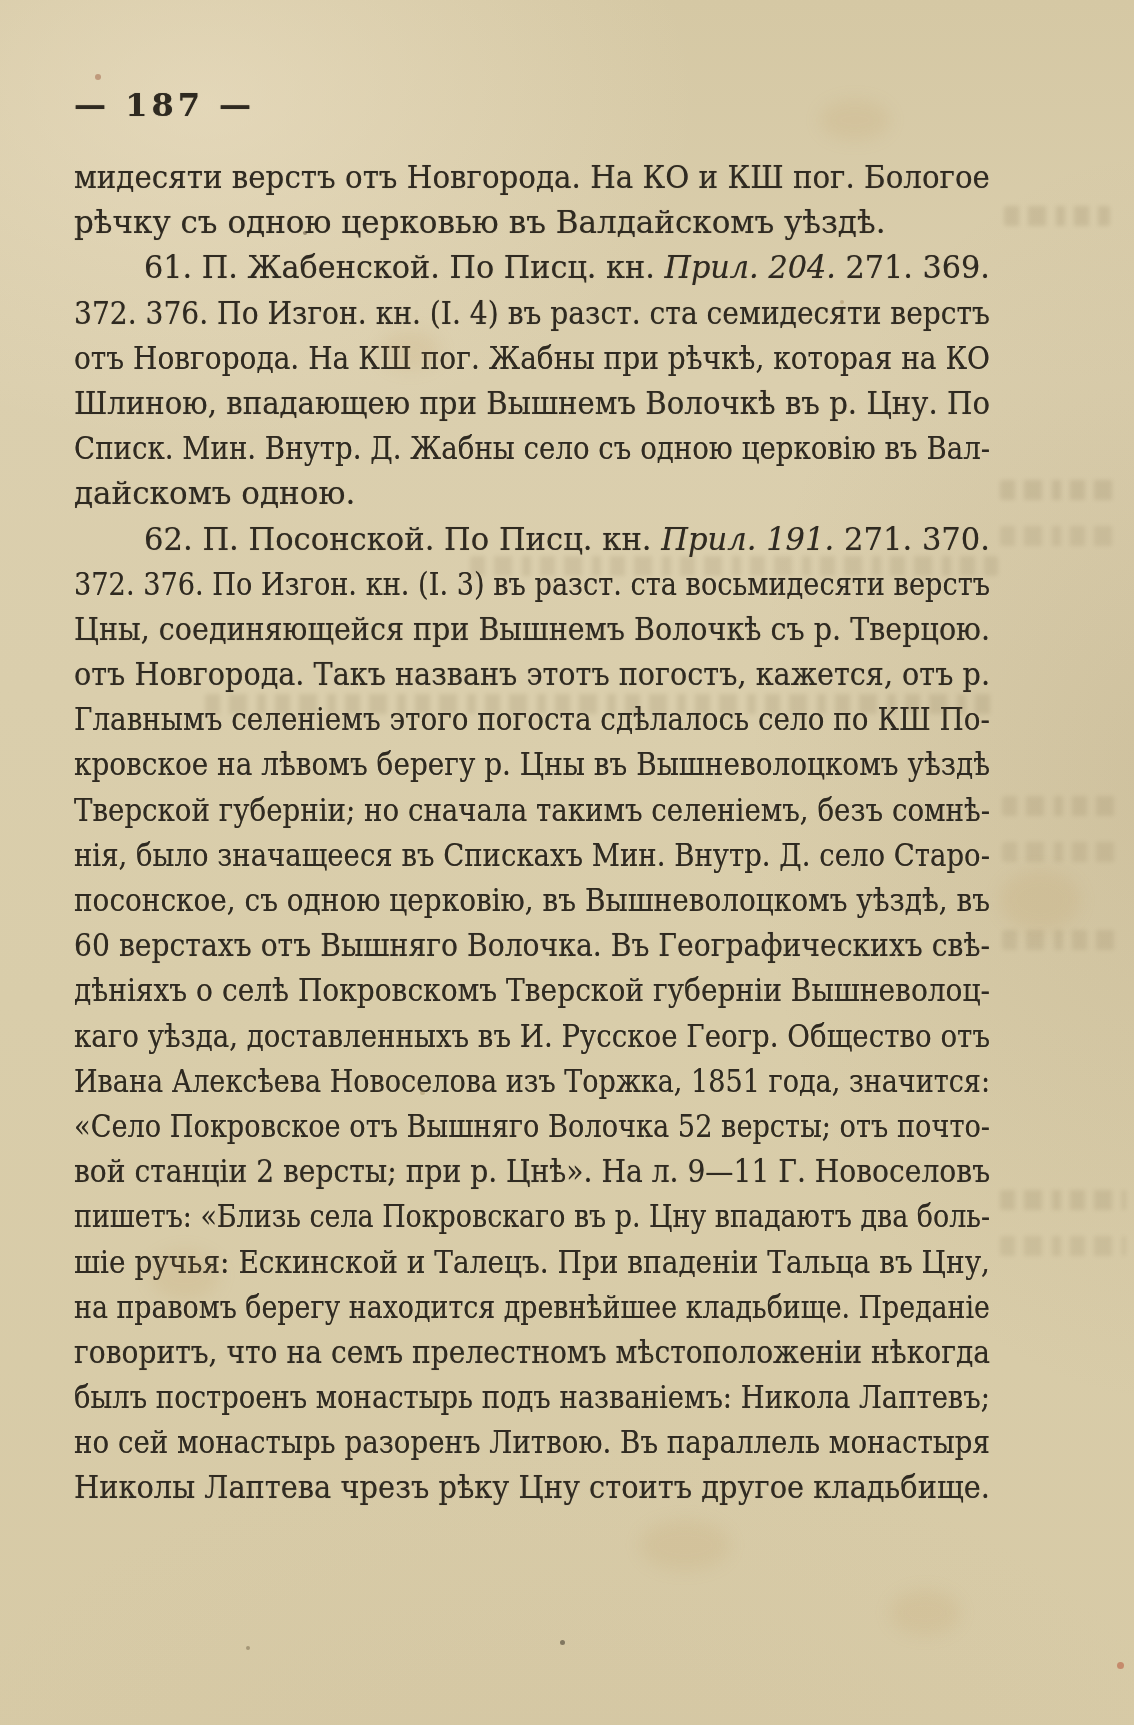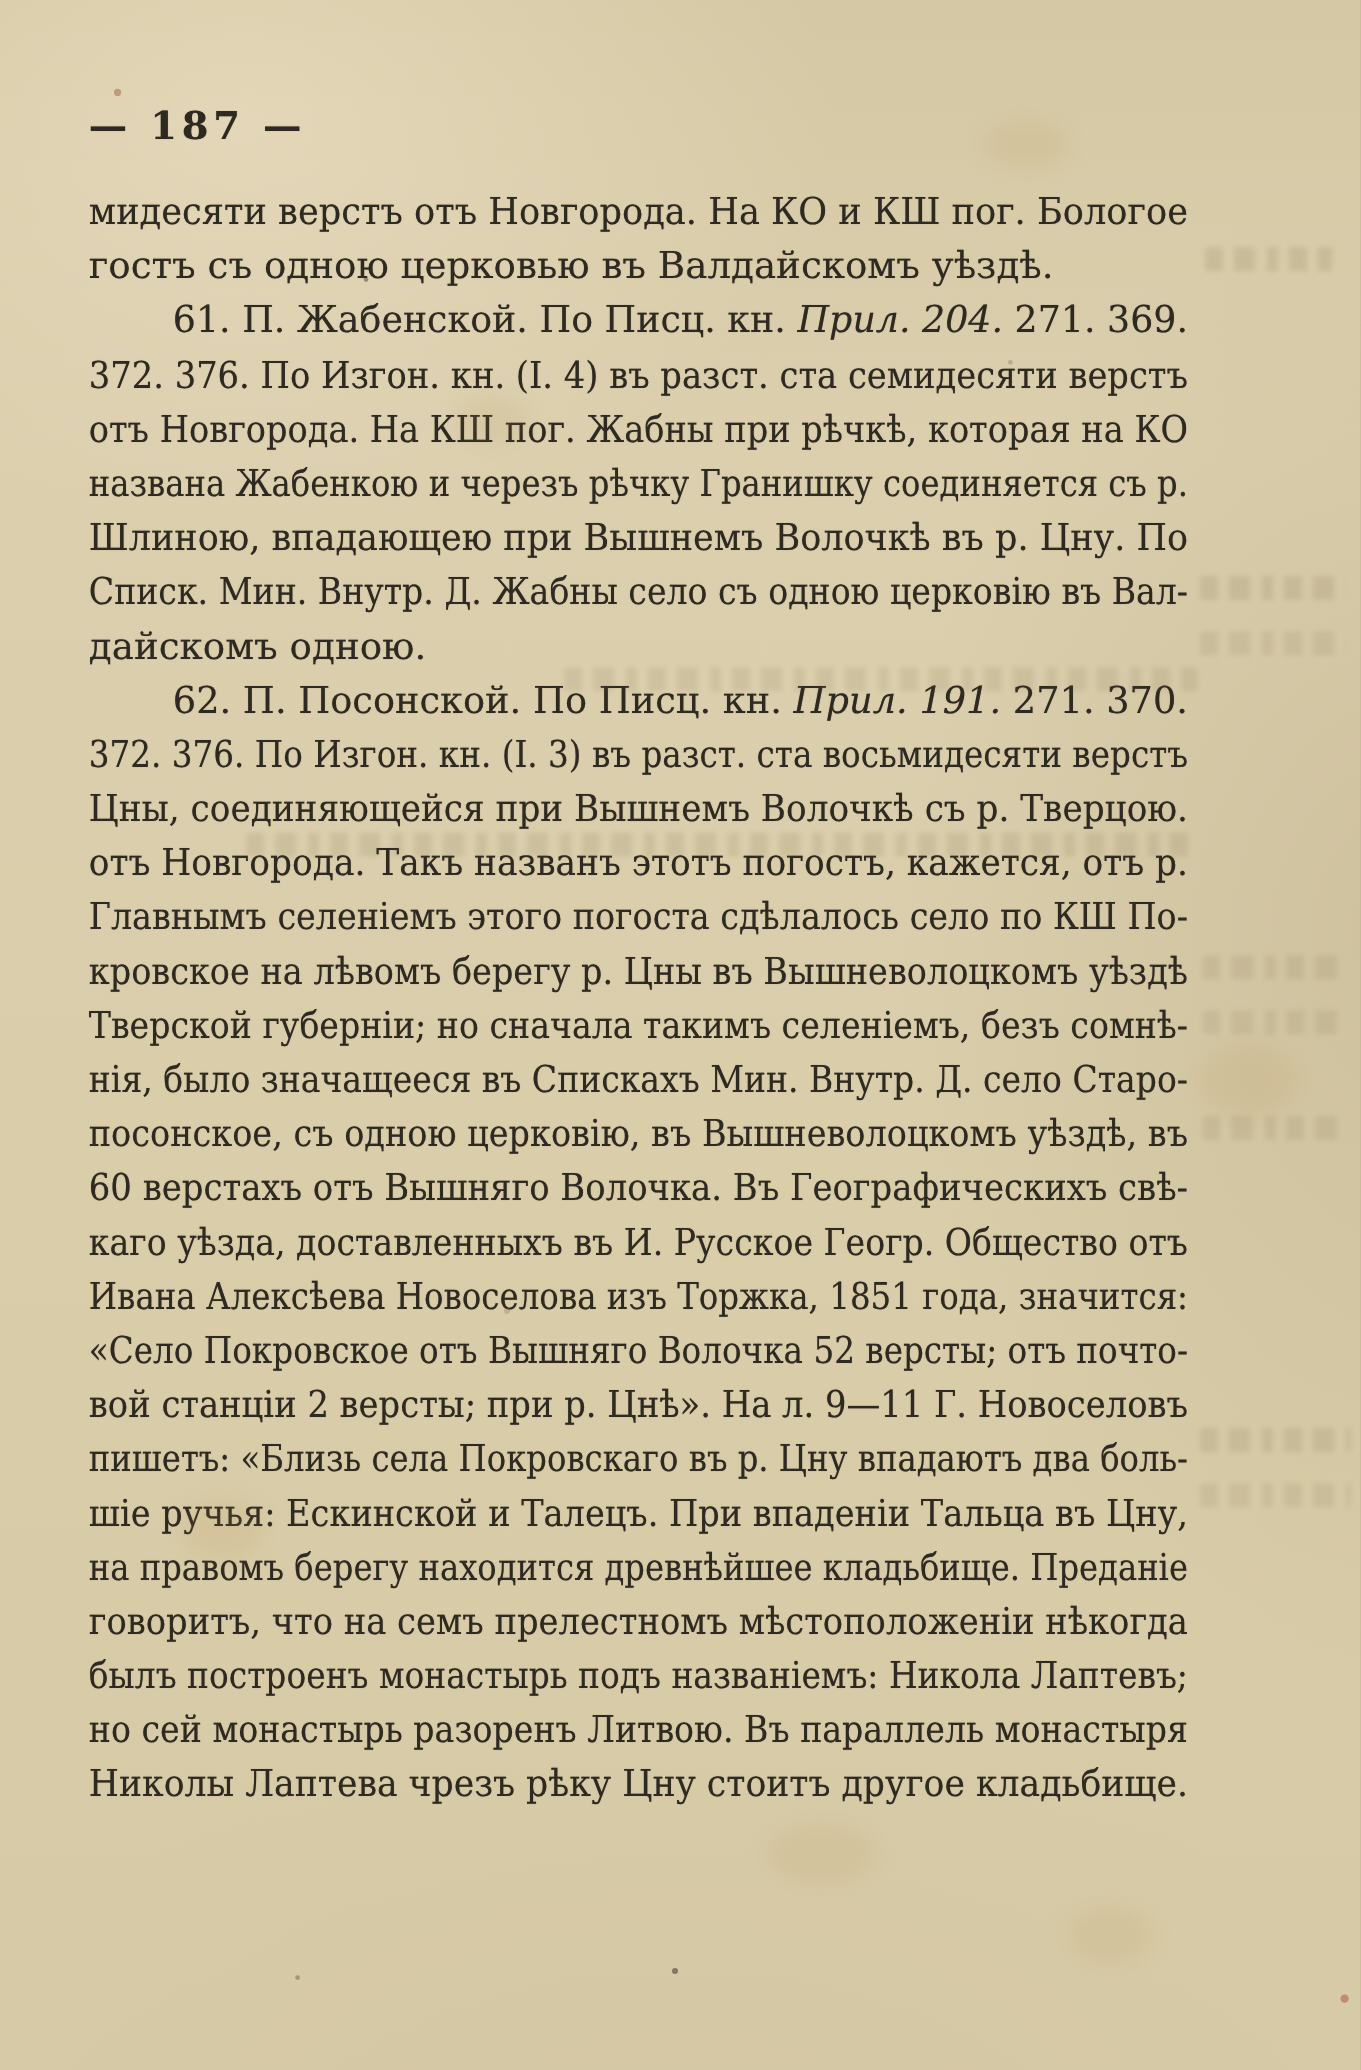--- a/index.html
+++ b/index.html
@@ -70,38 +70,38 @@
 </style>
 </head>
 <body>
 
 <div class="paper">
 
   <div class="pagehead">— 187 —</div>
 
   <div class="textblock">
       <div class="line"><span class="ln" style="transform: scaleX(0.9458);"><span>мидесяти верстъ отъ Новгорода. На КО и КШ пог. Бологое</span></span></div>
-      <div class="line left"><span class="ln"><span>гостъ съ одною церковью въ Валдайскомъ уѣздѣ.</span></span></div>
+      <div class="line left"><span class="ln"><span>рѣчку съ одною церковью въ Валдайскомъ уѣздѣ.</span></span></div>
       <div class="line indent"><span class="ln" style="transform: scaleX(0.9772);"><span>61. П. Жабенской. По Писц. кн. </span><span class="it">Прил. 204.</span><span> 271. 369.</span></span></div>
       <div class="line"><span class="ln" style="transform: scaleX(0.9072);"><span>372. 376. По Изгон. кн. (I. 4) въ разст. ста семидесяти верстъ</span></span></div>
       <div class="line"><span class="ln" style="transform: scaleX(0.9033);"><span>отъ Новгорода. На КШ пог. Жабны при рѣчкѣ, которая на КО</span></span></div>
-      <div class="line"><span class="ln" style="transform: scaleX(0.8665);"><span>названа Жабенкою и черезъ рѣчку Гранишку соединяется съ р.</span></span></div>
       <div class="line"><span class="ln" style="transform: scaleX(0.9414);"><span>Шлиною, впадающею при Вышнемъ Волочкѣ въ р. Цну. По</span></span></div>
       <div class="line"><span class="ln" style="transform: scaleX(0.8908);"><span>Списк. Мин. Внутр. Д. Жабны село съ одною церковію въ Вал-</span></span></div>
       <div class="line left"><span class="ln"><span>дайскомъ одною.</span></span></div>
       <div class="line indent"><span class="ln" style="transform: scaleX(0.987);"><span>62. П. Посонской. По Писц. кн. </span><span class="it">Прил. 191.</span><span> 271. 370.</span></span></div>
       <div class="line"><span class="ln" style="transform: scaleX(0.8771);"><span>372. 376. По Изгон. кн. (I. 3) въ разст. ста восьмидесяти верстъ</span></span></div>
       <div class="line"><span class="ln" style="transform: scaleX(0.9211);"><span>Цны, соединяющейся при Вышнемъ Волочкѣ съ р. Тверцою.</span></span></div>
       <div class="line"><span class="ln" style="transform: scaleX(0.9241);"><span>отъ Новгорода. Такъ названъ этотъ погостъ, кажется, отъ р.</span></span></div>
       <div class="line"><span class="ln" style="transform: scaleX(0.8973);"><span>Главнымъ селеніемъ этого погоста сдѣлалось село по КШ По-</span></span></div>
       <div class="line"><span class="ln" style="transform: scaleX(0.9002);"><span>кровское на лѣвомъ берегу р. Цны въ Вышневолоцкомъ уѣздѣ</span></span></div>
       <div class="line"><span class="ln" style="transform: scaleX(0.8921);"><span>Тверской губерніи; но сначала такимъ селеніемъ, безъ сомнѣ-</span></span></div>
       <div class="line"><span class="ln" style="transform: scaleX(0.8881);"><span>нія, было значащееся въ Спискахъ Мин. Внутр. Д. село Старо-</span></span></div>
       <div class="line"><span class="ln" style="transform: scaleX(0.9002);"><span>посонское, съ одною церковію, въ Вышневолоцкомъ уѣздѣ, въ</span></span></div>
       <div class="line"><span class="ln" style="transform: scaleX(0.9104);"><span>60 верстахъ отъ Вышняго Волочка. Въ Географическихъ свѣ-</span></span></div>
+      <div class="line"><span class="ln" style="transform: scaleX(0.9048);"><span>дѣніяхъ о селѣ Покровскомъ Тверской губерніи Вышневолоц-</span></span></div>
       <div class="line"><span class="ln" style="transform: scaleX(0.8915);"><span>каго уѣзда, доставленныхъ въ И. Русское Геогр. Общество отъ</span></span></div>
       <div class="line"><span class="ln" style="transform: scaleX(0.8726);"><span>Ивана Алексѣева Новоселова изъ Торжка, 1851 года, значится:</span></span></div>
       <div class="line"><span class="ln" style="transform: scaleX(0.877);"><span>«Село Покровское отъ Вышняго Волочка 52 версты; отъ почто-</span></span></div>
       <div class="line"><span class="ln" style="transform: scaleX(0.9078);"><span>вой станціи 2 версты; при р. Цнѣ». На л. 9—11 Г. Новоселовъ</span></span></div>
       <div class="line"><span class="ln" style="transform: scaleX(0.8677);"><span>пишетъ: «Близь села Покровскаго въ р. Цну впадаютъ два боль-</span></span></div>
       <div class="line"><span class="ln" style="transform: scaleX(0.9022);"><span>шіе ручья: Ескинской и Талецъ. При впаденіи Тальца въ Цну,</span></span></div>
       <div class="line"><span class="ln" style="transform: scaleX(0.8659);"><span>на правомъ берегу находится древнѣйшее кладьбище. Преданіе</span></span></div>
       <div class="line"><span class="ln" style="transform: scaleX(0.907);"><span>говоритъ, что на семъ прелестномъ мѣстоположеніи нѣкогда</span></span></div>
       <div class="line"><span class="ln" style="transform: scaleX(0.884);"><span>былъ построенъ монастырь подъ названіемъ: Никола Лаптевъ;</span></span></div>
       <div class="line"><span class="ln" style="transform: scaleX(0.8924);"><span>но сей монастырь разоренъ Литвою. Въ параллель монастыря</span></span></div>

